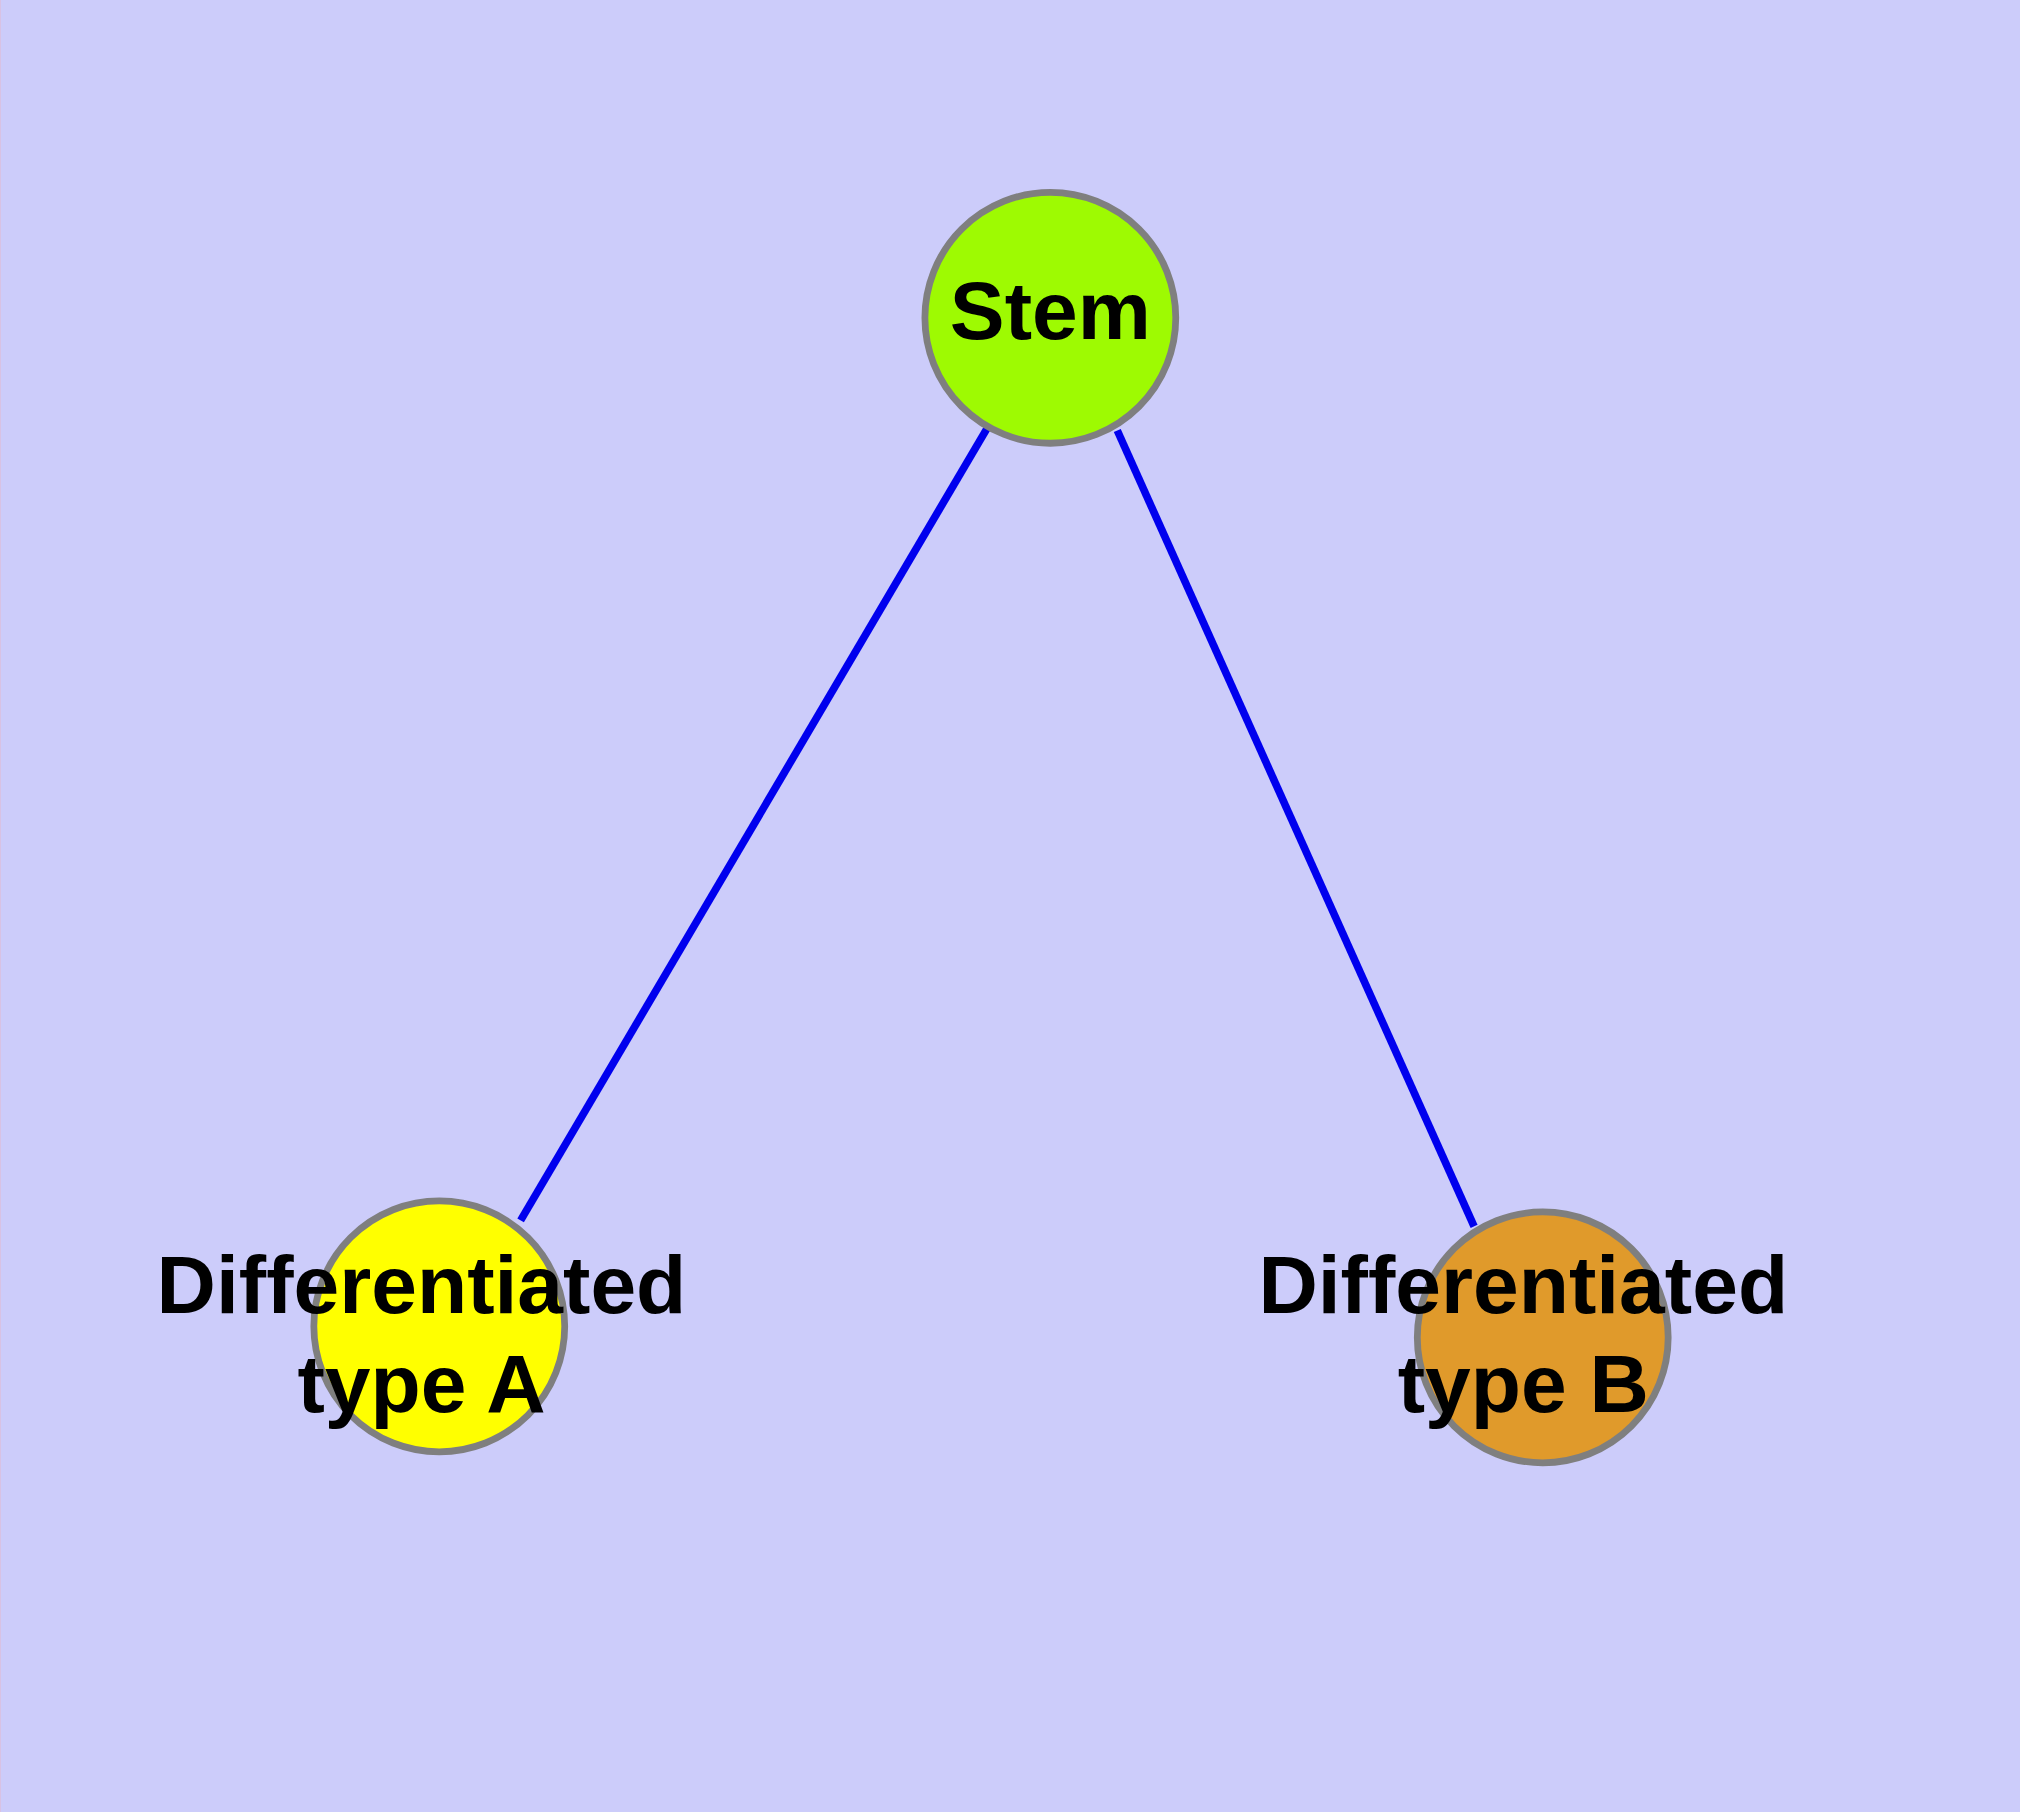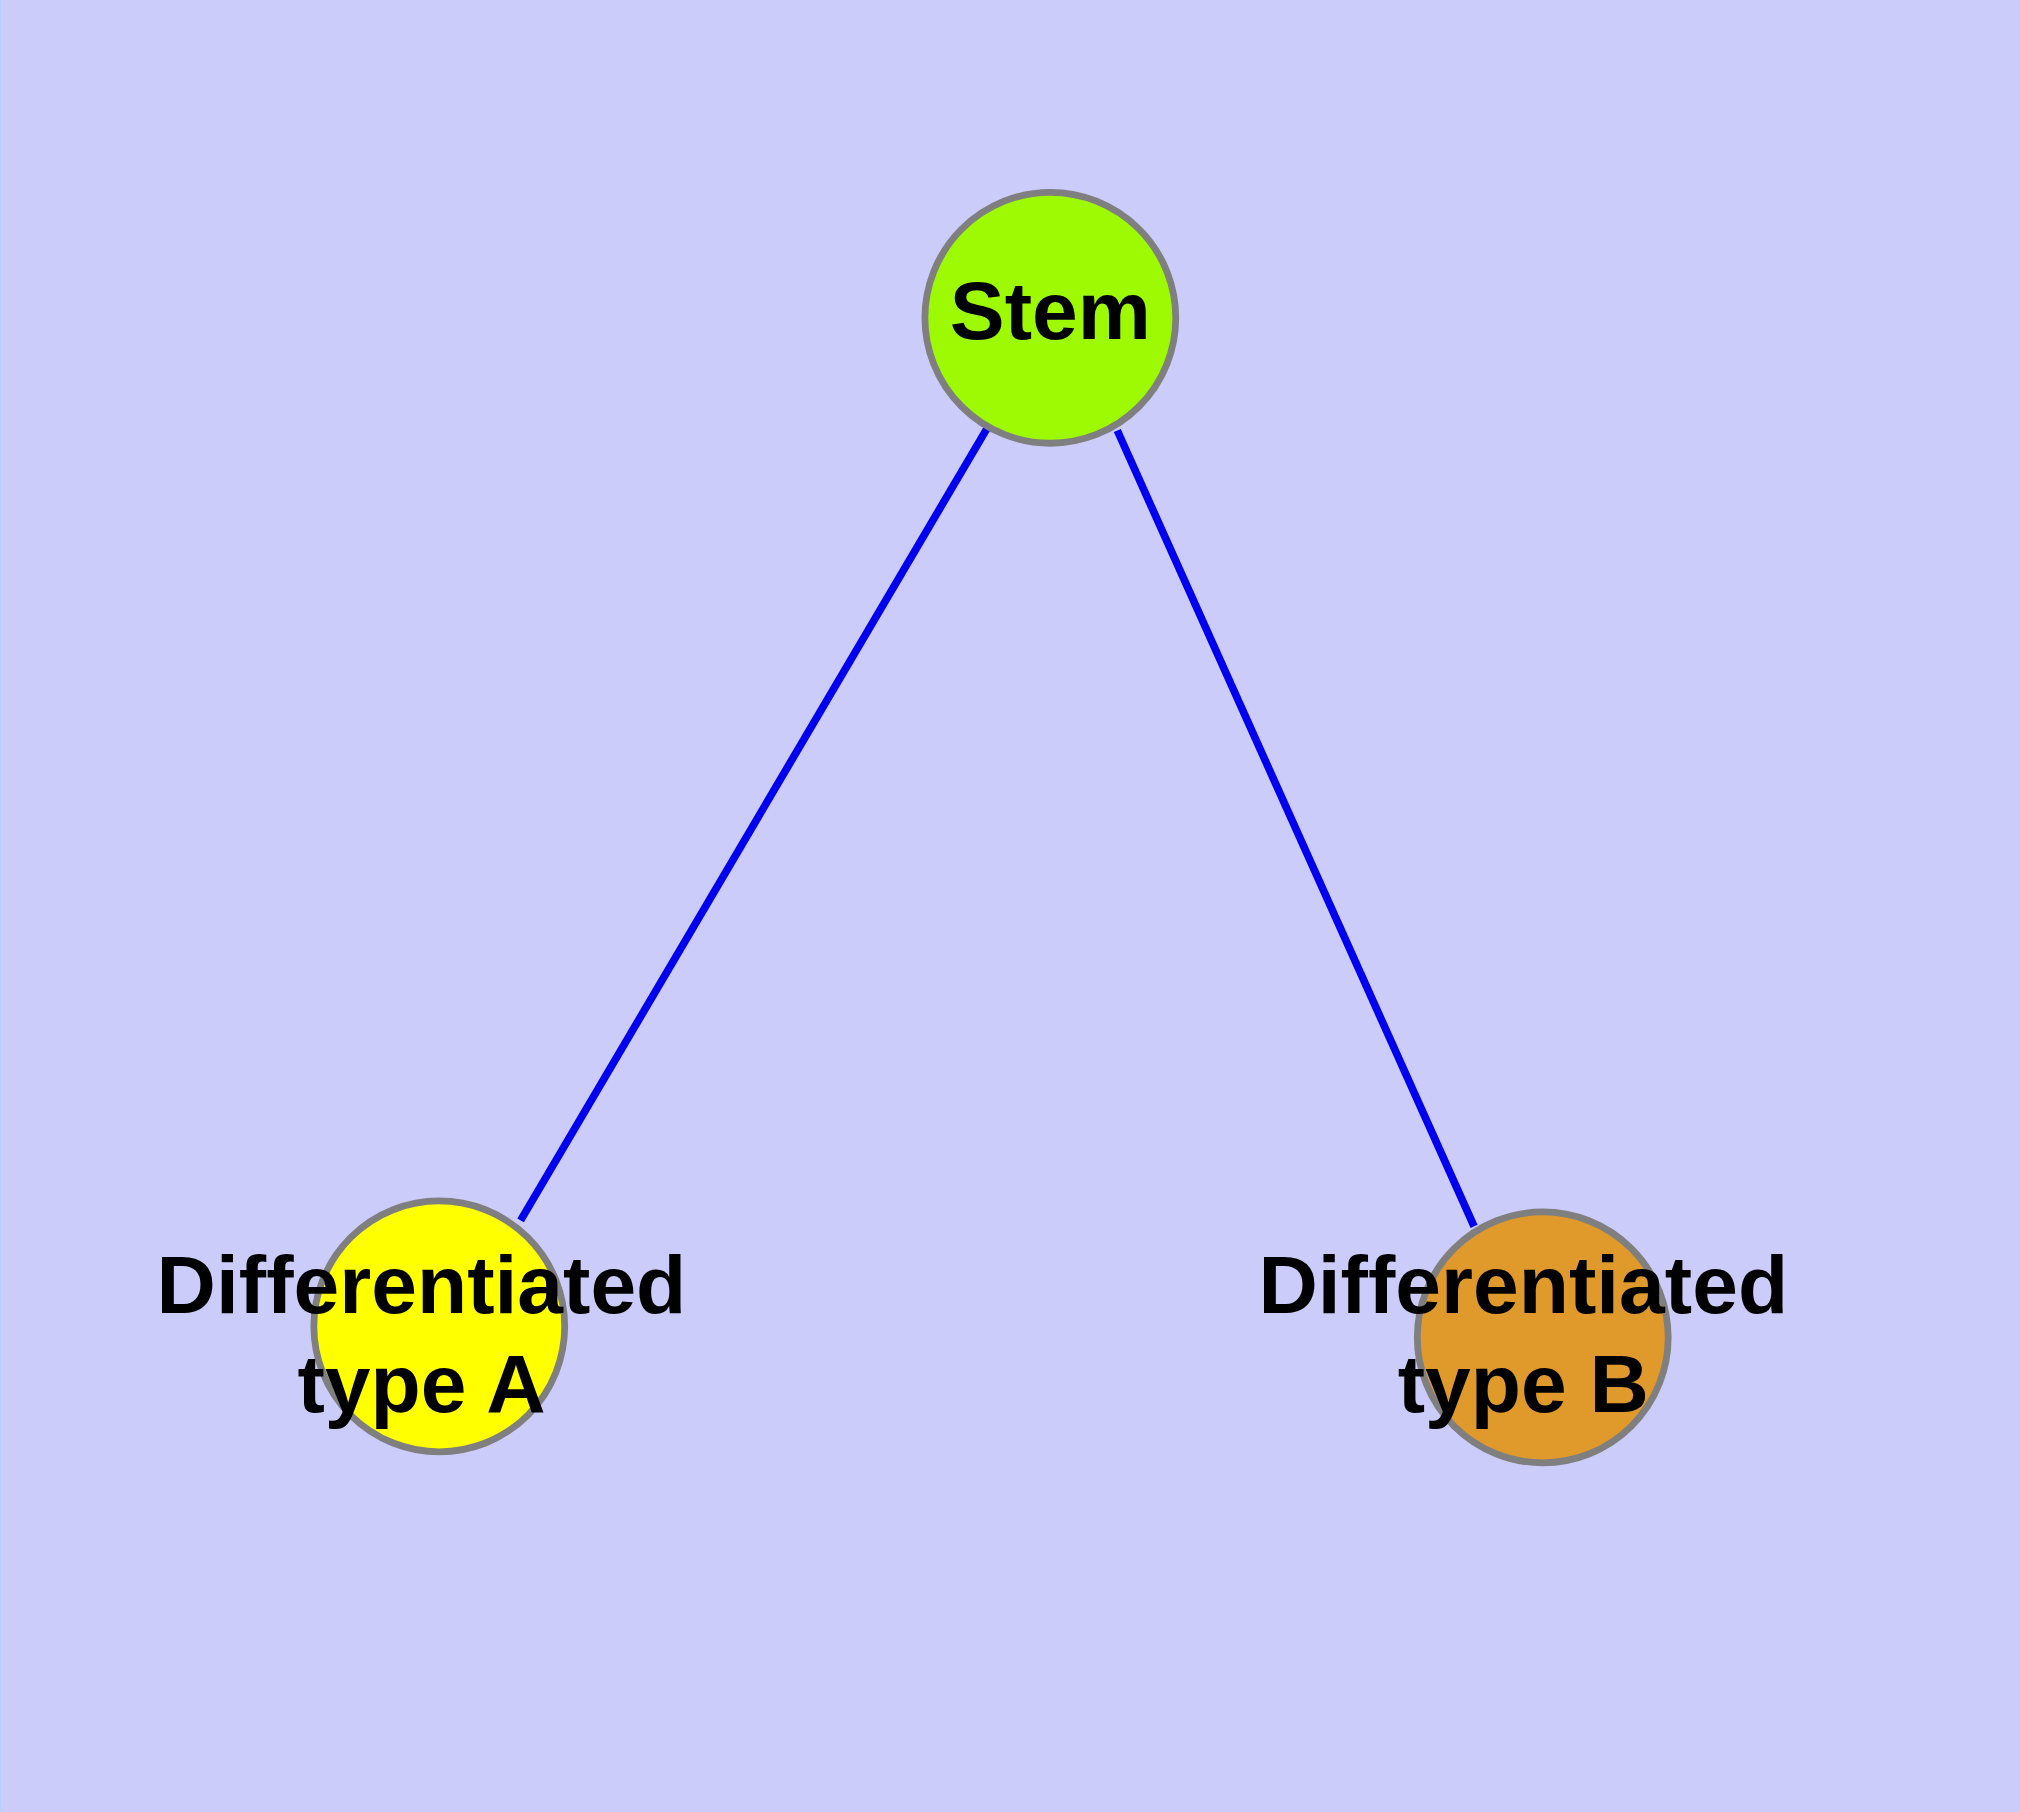--- a/index.html
+++ b/index.html
@@ -8,21 +8,21 @@
     padding: 0;
     background: #ccccfa;
   }
   body {
     font-family: "Liberation Sans", sans-serif;
   }
   #stage {
     position: relative;
     width: 1953px;
     height: 1812px;
-    background: #7dd3fc;
+    background: #fca5a5;
     overflow: hidden;
   }
   #graph-svg {
     position: absolute;
     left: 0;
     top: 0;
     width: 2021px;
     height: 1812px;
     display: block;
   }

